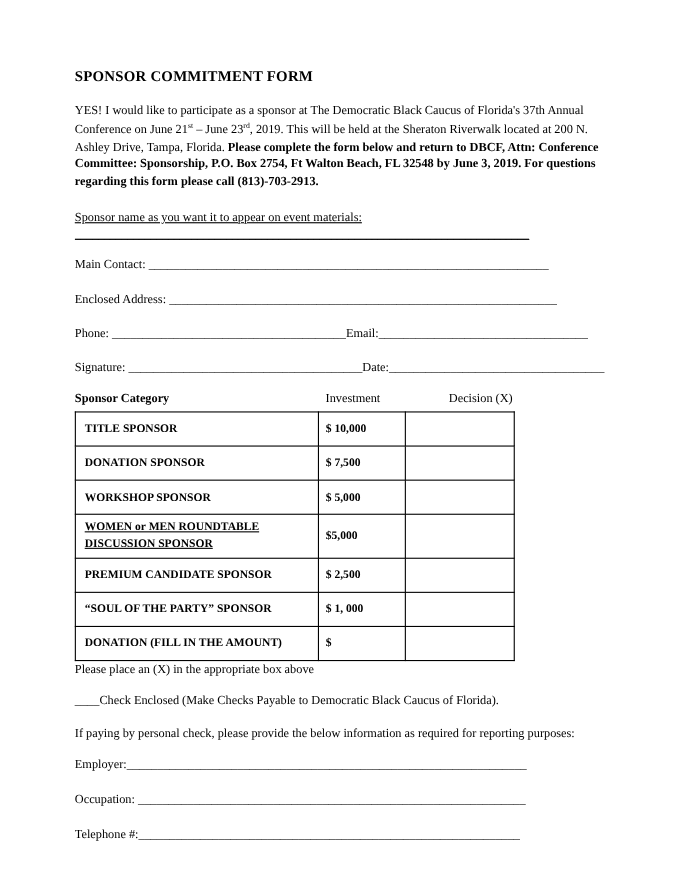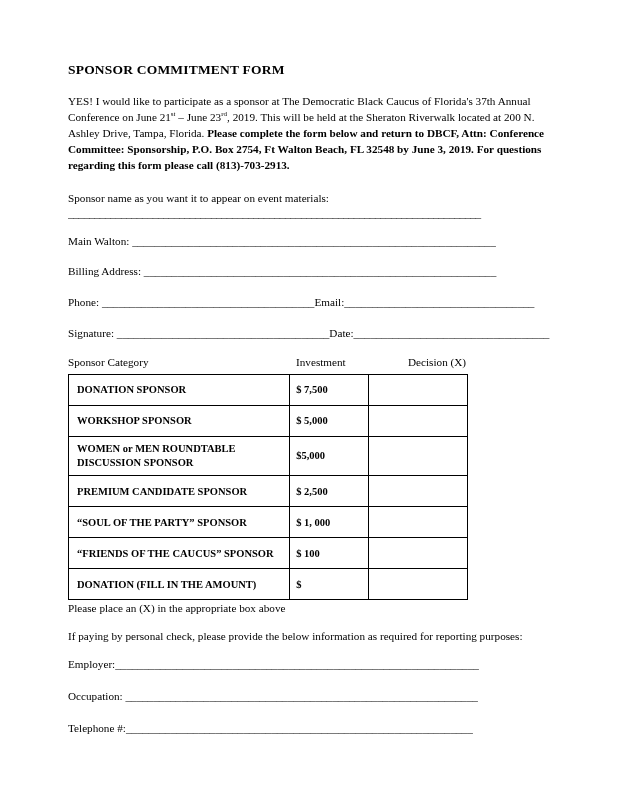--- a/index.html
+++ b/index.html
@@ -36,20 +36,21 @@
   }
   .intro .b {
     font-weight: bold;
   }
   sup {
     font-size: 7px;
     vertical-align: super;
   }
   .field-block {
     margin-bottom: 0;
+    text-decoration: underline;
   }
   .field-line {
     font-size: 11.2px;
     line-height: 1.5;
     margin: 0 0 14px 0;
     white-space: nowrap;
     overflow: hidden;
   }
   .field-line .lbl {
     white-space: pre;
@@ -92,30 +93,32 @@
   table.sponsor-table td.dec {
     width: 100px;
   }
   .table-header {
     display: flex;
     font-size: 11.2px;
     margin-bottom: 0px;
   }
   .table-header .h1 {
     width: 228px;
+    font-weight: bold;
   }
   .table-header .h2 {
     width: 72px;
   }
   .table-header .h3 {
     width: 100px;
     margin-left: 40px;
   }
   .two-line-cell {
     line-height: 1.35;
+    text-decoration: underline;
   }
   .note {
     font-size: 11.2px;
     margin: 2px 0 16px 0;
   }
   .check-line {
     font-size: 11.2px;
     margin: 0 0 18px 0;
   }
   .paying-line {
@@ -136,37 +139,42 @@
 
   <h1 class="doc-title">SPONSOR COMMITMENT FORM</h1>
 
   <p class="intro"><span>YES! I would like to participate as a sponsor at The Democratic Black Caucus of Florida's 37th Annual Conference on June 21</span><sup>st</sup><span> – June 23</span><sup>rd</sup><span>, 2019.  This will be held at the Sheraton Riverwalk located at 200 N. Ashley Drive, Tampa, Florida</span><span>.  </span><span class="b">Please complete the form below and return to DBCF, Attn: Conference Committee: Sponsorship, P.O. Box 2754, Ft Walton Beach, FL  32548 by June 3, 2019. For questions regarding this form please call (813)-703-2913.</span></p>
 
   <div class="field-block">
     <div class="sponsor-name-label">Sponsor name as you want it to appear on event materials:</div>
     <div class="long-rule">______________________________________________________________________________</div>
   </div>
 
-  <div class="field-line"><span class="lbl">Main Walton: </span><span class="dots">_________________________________________________________________</span></div>
-
-  <div class="field-line"><span class="lbl">Billing Address: </span><span class="dots">_______________________________________________________________</span></div>
+  <div class="field-line"><span class="lbl">Main Contact: </span><span class="dots">_________________________________________________________________</span></div>
+
+  <div class="field-line"><span class="lbl">Enclosed Address: </span><span class="dots">_______________________________________________________________</span></div>
 
   <div class="field-line"><span class="lbl">Phone: </span><span class="dots">______________________________________</span><span class="lbl">Email:</span><span class="dots">__________________________________</span></div>
 
   <div class="field-line"><span class="lbl">Signature: </span><span class="dots">______________________________________</span><span class="lbl">Date:</span><span class="dots">___________________________________</span></div>
 
   <div class="table-header">
     <div class="h1">Sponsor Category</div>
     <div class="h2">Investment</div>
     <div class="h3">Decision (X)</div>
   </div>
 
   <table class="sponsor-table">
     <tbody>
       <tr>
+        <td class="cat">TITLE SPONSOR</td>
+        <td class="inv">$ 10,000</td>
+        <td class="dec"></td>
+      </tr>
+      <tr>
         <td class="cat">DONATION SPONSOR</td>
         <td class="inv">$ 7,500</td>
         <td class="dec"></td>
       </tr>
       <tr>
         <td class="cat">WORKSHOP SPONSOR</td>
         <td class="inv">$ 5,000</td>
         <td class="dec"></td>
       </tr>
       <tr>
@@ -178,34 +186,30 @@
         <td class="cat">PREMIUM CANDIDATE SPONSOR</td>
         <td class="inv">$ 2,500</td>
         <td class="dec"></td>
       </tr>
       <tr>
         <td class="cat">“SOUL OF THE PARTY” SPONSOR</td>
         <td class="inv">$ 1, 000</td>
         <td class="dec"></td>
       </tr>
       <tr>
-        <td class="cat">“FRIENDS OF THE CAUCUS” SPONSOR</td>
-        <td class="inv">$ 100</td>
-        <td class="dec"></td>
-      </tr>
-      <tr>
         <td class="cat">DONATION (FILL IN THE AMOUNT)</td>
         <td class="inv">$</td>
         <td class="dec"></td>
       </tr>
     </tbody>
   </table>
 
   <div class="note">Please place an (X) in the appropriate box above</div>
 
+  <div class="check-line">____Check Enclosed (Make Checks Payable to Democratic Black Caucus of Florida).</div>
 
   <div class="paying-line">If paying by personal check, please provide the below information as required for reporting purposes:</div>
 
   <div class="bottom-field"><span class="lbl">Employer:</span><span class="dots">_________________________________________________________________</span></div>
 
   <div class="bottom-field"><span class="lbl">Occupation: </span><span class="dots">_______________________________________________________________</span></div>
 
   <div class="bottom-field"><span class="lbl">Telephone #:</span><span class="dots">______________________________________________________________</span></div>
 
 </div>

